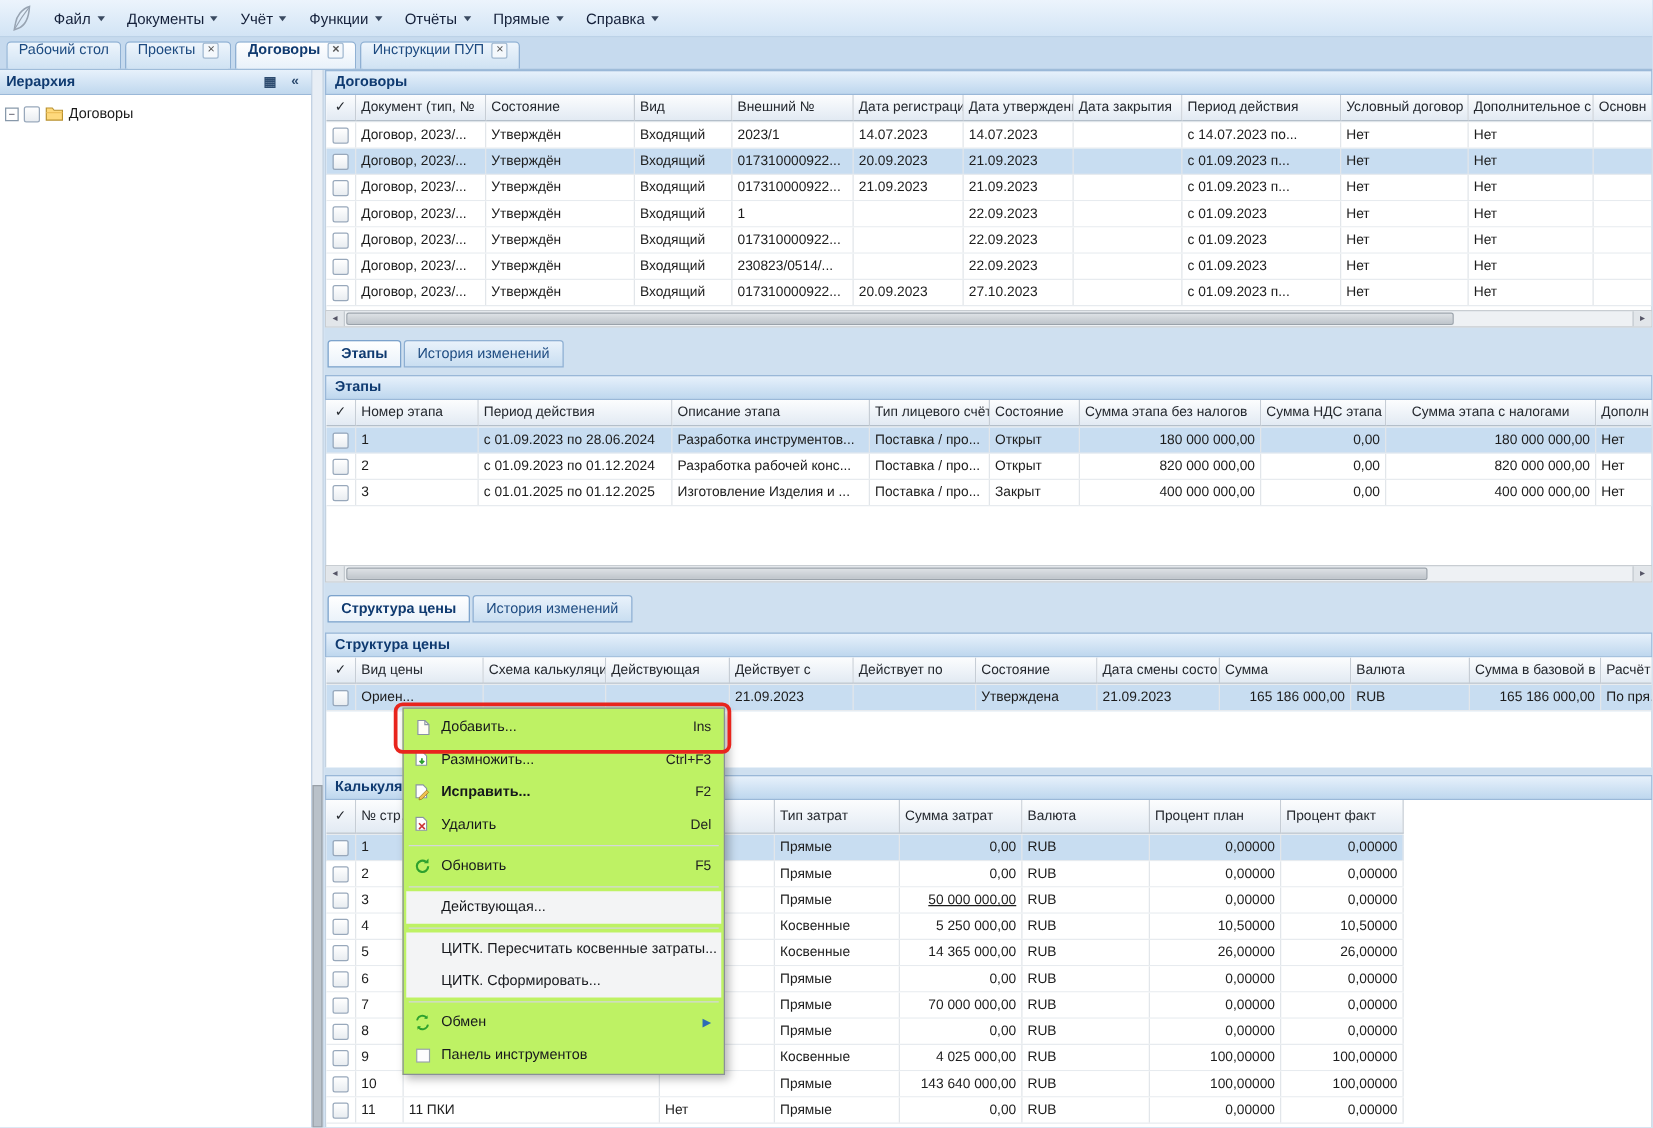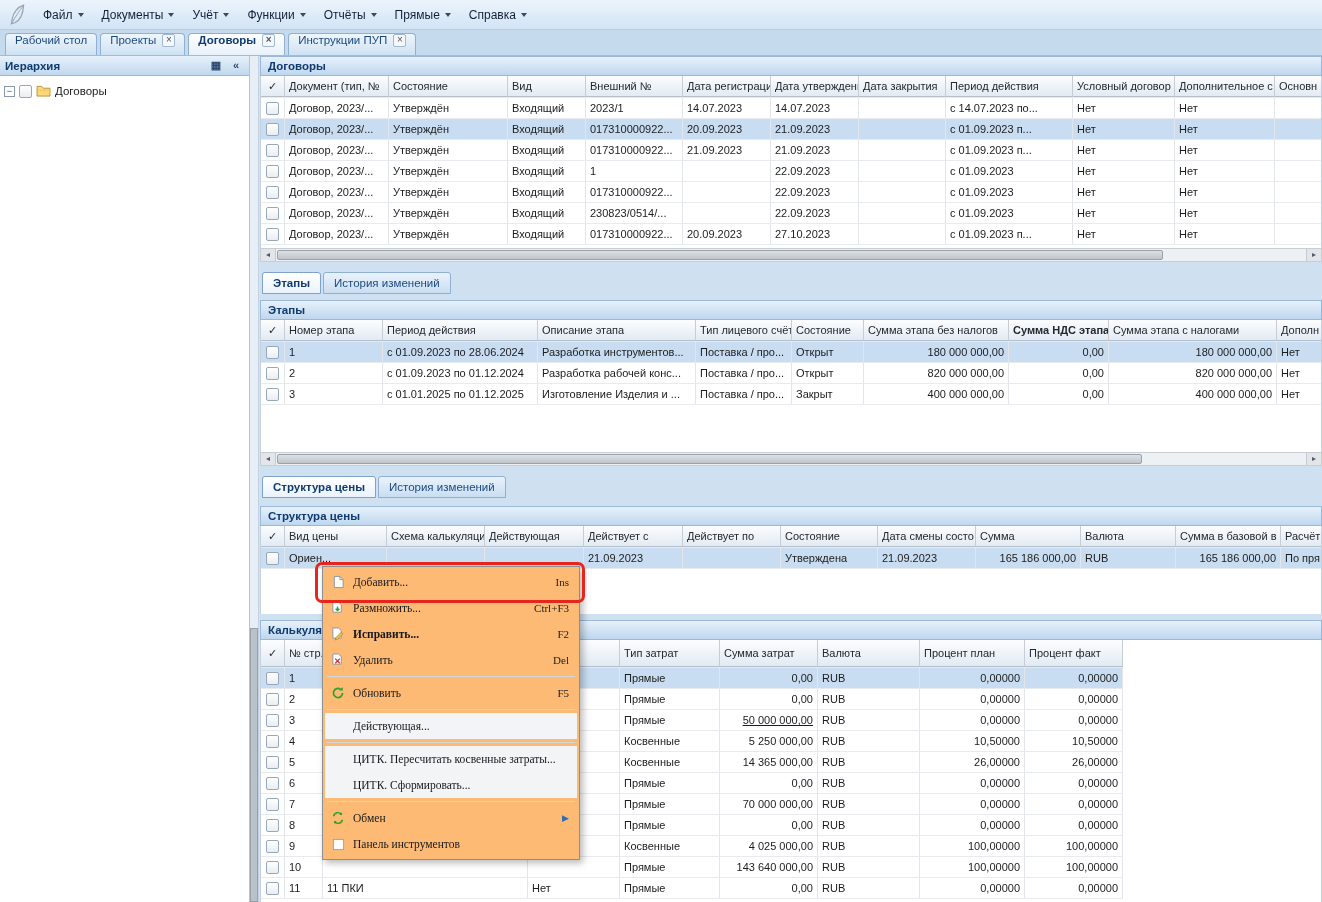--- a/index.html
+++ b/index.html
@@ -66,22 +66,22 @@
   .hs-thumb { position:absolute; top:1px; bottom:1px; left:1px; background:linear-gradient(#dde1e5,#bfc5cb); border:1px solid #9aa2aa; border-radius:2px; }
 
   .tabstrip { height:24px; flex:none; display:flex; align-items:flex-end; gap:2px; padding-left:2px; margin-top:8px; }
   .ts-tab { height:22px; padding:0 10px; line-height:20px; border:1px solid #8fb0d3; border-radius:3px 3px 0 0;
             background:linear-gradient(#e9f2fb,#c9def1); color:#1c4a80; font-size:11.5px; }
   .ts-tab.active { background:linear-gradient(#ffffff,#eaf2fa); font-weight:bold; color:#0f3a70; border-color:#7da3cc; }
 
   .mt6 { margin-top:6px; } .mt8 { margin-top:8px; }
 
   
-  .context-menu { position:absolute; left:322px; top:566px; width:258px; background:#fdba74; border:1px solid #8a9098;
-                  box-shadow:3px 3px 7px rgba(0,0,0,.28); padding:2px; z-index:50; font-size:11.5px;font-family:Liberation Serif, serif; }
+  .context-menu { position:absolute; left:322px; top:566px; width:258px; background:#bef264; border:1px solid #8a9098;
+                  box-shadow:3px 3px 7px rgba(0,0,0,.28); padding:2px; z-index:50; font-size:11.5px; }
   .cm-row { height:26px; display:flex; align-items:center; gap:6px; padding:0 8px 0 4px; color:#16181c; white-space:nowrap; }
   .cm-row.gray { background:#f3f4f5; }
   .cm-row.bold .cm-label { font-weight:bold; }
   .cm-icon { width:18px; height:16px; flex:none; display:flex; align-items:center; justify-content:center; }
   .cm-shortcut { margin-left:auto; color:#222; font-size:11px; }
   .cm-sub { margin-left:auto; color:#2d6cb5; font-size:9px; }
   .menu-sep { height:1px; background:#d4d7da; margin:3px 2px; }
 
   .red-box { position:absolute; left:315px; top:562px; width:270px; height:41px; border:3px solid #e8251d;
              border-radius:7px; z-index:60; pointer-events:none; }
@@ -326,22 +326,22 @@
   <div class="grid" style="height:132px">
       <div class="tbl">
         <div class="trow thead">
           <div class="tcell chk-col" style="width: 24px;">✓</div>
           <div class="tcell" style="width: 98px;">Номер этапа</div>
           <div class="tcell" style="width: 155px;">Период действия</div>
           <div class="tcell" style="width: 158px;">Описание этапа</div>
           <div class="tcell" style="width: 96px;">Тип лицевого счёт</div>
           <div class="tcell" style="width: 72px;">Состояние</div>
           <div class="tcell" style="width: 145px;">Сумма этапа без налогов</div>
-          <div class="tcell" style="width: 100px; font-weight: bold;">Сумма НДС этапа</div>
-          <div class="tcell" style="width: 168px;">Сумма этапа с налогами</div>
+          <div class="tcell" style="width: 100px;">Сумма НДС этапа</div>
+          <div class="tcell" style="width: 168px; text-align: center;">Сумма этапа с налогами</div>
           <div class="tcell" style="width: 80px;">Дополн</div>
         </div>
         <div class="trow selected">
           <div class="tcell chk-col" style="width: 24px;">
             <span class="checkbox"></span>
           </div>
           <div class="tcell" style="width: 98px;">1</div>
           <div class="tcell" style="width: 155px;">с 01.09.2023 по 28.06.2024</div>
           <div class="tcell" style="width: 158px;">Разработка инструментов...</div>
           <div class="tcell" style="width: 96px;">Поставка / про...</div>

